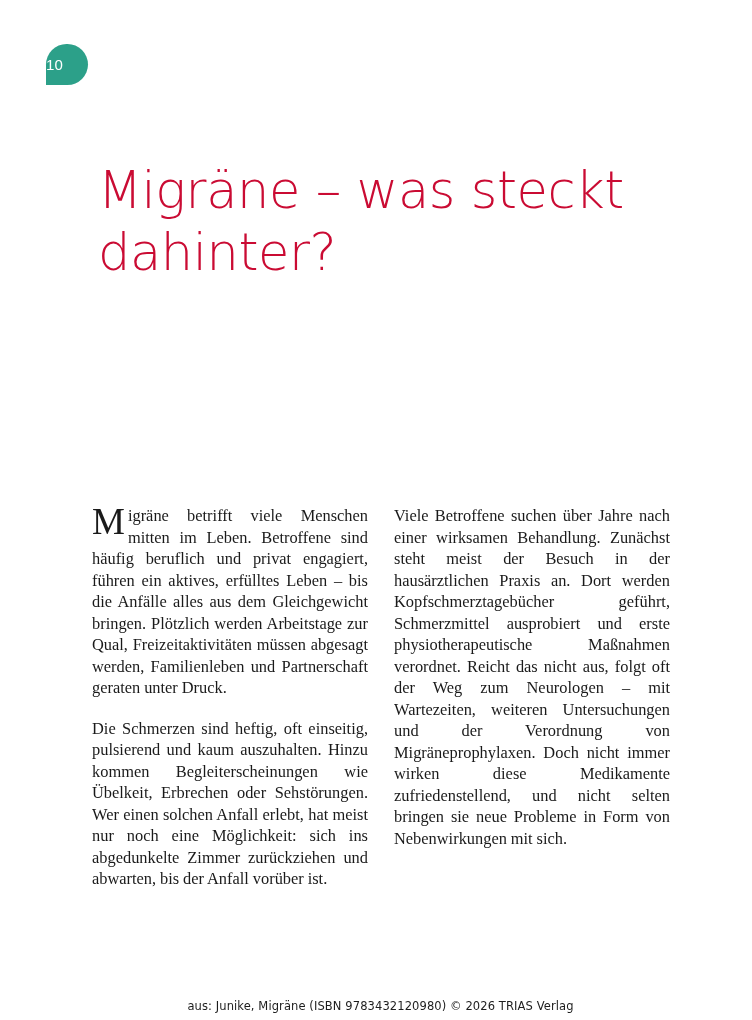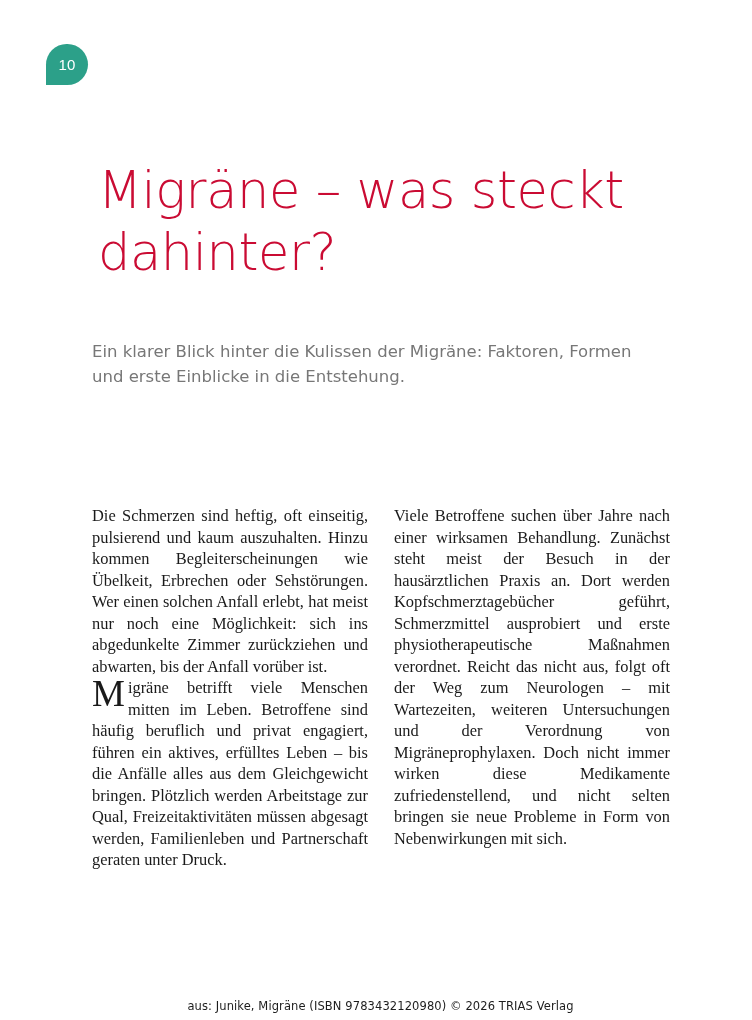--- a/index.html
+++ b/index.html
@@ -28,21 +28,20 @@
     left: 46px;
     top: 44px;
     width: 42px;
     height: 41px;
     background: #2ca089;
     border-radius: 21px 21px 21px 0;
     color: #ffffff;
     font-family: "Liberation Sans", sans-serif;
     font-size: 15px;
     line-height: 41px;
-    text-align: center;
     letter-spacing: 0.2px;
   }
 
   
   .chapter-title {
     position: absolute;
     left: 92px;
     top: 126px;
     width: 580px;
     color: #ca0b33;
@@ -124,27 +123,26 @@
 </style>
 </head>
 <body>
 
 <div class="page">
 
   <div class="page-badge">10</div>
 
   <h1 class="chapter-title">Migräne – was steckt dahinter?</h1>
 
-  <p class="chapter-subtitle">Ein klarer Blick hinter die Kulissen der Migräne: Faktoren, Formen und erste Einblicke in die Entstehung.</p>
 
   <div class="body-columns">
 
     <div class="column">
+      <p class="para dropcap">Migräne betrifft viele Menschen mitten im Leben. Betroffene sind häufig beruflich und privat engagiert, führen ein aktives, erfülltes Leben – bis die Anfälle alles aus dem Gleichgewicht bringen. Plötzlich werden Arbeitstage zur Qual, Freizeitaktivitäten müssen abgesagt werden, Familienleben und Partnerschaft geraten unter Druck.</p>
       <p class="para last">Die Schmerzen sind heftig, oft einseitig, pulsierend und kaum auszuhalten. Hinzu kommen Begleiterscheinungen wie Übelkeit, Erbrechen oder Sehstörungen. Wer einen solchen Anfall erlebt, hat meist nur noch eine Möglichkeit: sich ins abgedunkelte Zimmer zurückziehen und abwarten, bis der Anfall vorüber ist.</p>
-      <p class="para dropcap">Migräne betrifft viele Menschen mitten im Leben. Betroffene sind häufig beruflich und privat engagiert, führen ein aktives, erfülltes Leben – bis die Anfälle alles aus dem Gleichgewicht bringen. Plötzlich werden Arbeitstage zur Qual, Freizeitaktivitäten müssen abgesagt werden, Familienleben und Partnerschaft geraten unter Druck.</p>
     </div>
 
     <div class="column">
       <p class="para">Viele Betroffene suchen über Jahre  nach einer wirksamen Behandlung. Zunächst steht meist der Besuch in der hausärztlichen Praxis an. Dort werden Kopfschmerztagebücher geführt, Schmerzmittel ausprobiert und erste physiotherapeutische Maßnahmen verordnet. Reicht das nicht aus, folgt oft der Weg zum Neurologen – mit Wartezeiten, weiteren Untersuchungen und der Verordnung von Migräneprophylaxen. Doch nicht immer wirken diese Medikamente zufriedenstellend, und nicht selten bringen sie neue Probleme in Form von Nebenwirkungen mit sich.</p>
     </div>
 
   </div>
 
   <div class="footer-credit">aus: Junike, Migräne (ISBN 9783432120980) © 2026 TRIAS Verlag</div>
 

